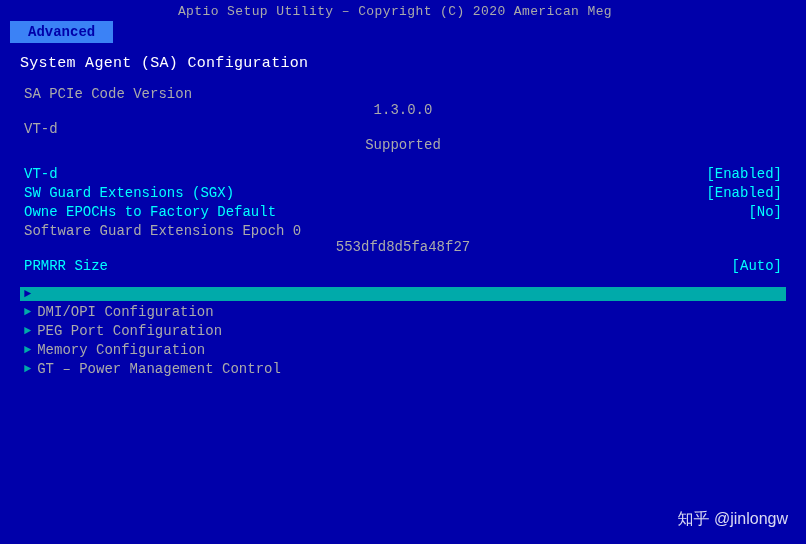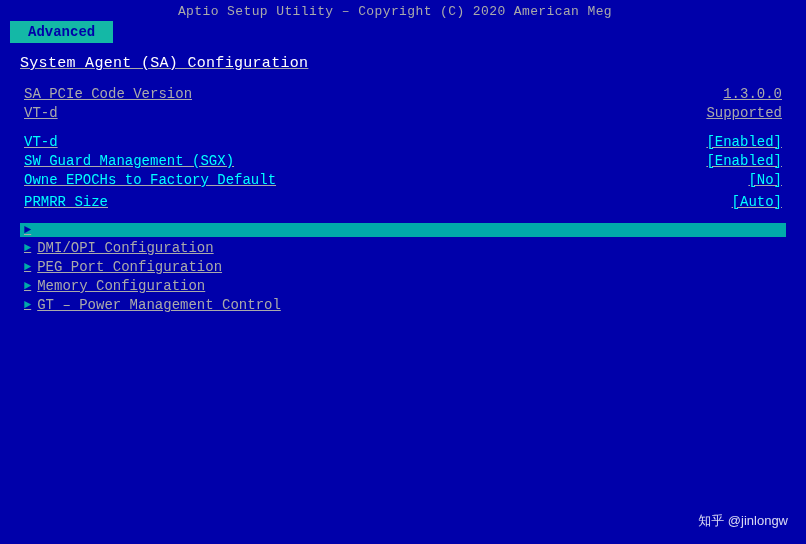--- a/index.html
+++ b/index.html
@@ -33,55 +33,55 @@
       padding: 0 0 0 10px;
       display: flex;
       align-items: flex-end;
     }
     .tab {
       padding: 3px 18px;
       font-size: 14px;
       cursor: pointer;
     }
     .tab.active {
-      background: #14b8a6;
+      background: #3b82f6;
       color: #0000aa;
       font-weight: bold;
     }
     
     #content {
       background: #0000aa;
       padding: 12px 20px 8px 20px;
-      text-decoration: underline;
     }
     .section-title {
       color: #ffffff;
       font-size: 15px;
       margin-bottom: 14px;
       letter-spacing: 0.02em;
     }
     .config-row {
       display: flex;
       justify-content: space-between;
       margin-bottom: 3px;
       padding: 0 4px;
     }
     .config-row.info-row {
       color: #aaaaaa;
+      flex-direction: column;
     }
     .config-row.setting-row {
       color: #00ffff;
     }
     .label {
       flex: 0 0 auto;
       min-width: 320px;
     }
     .value {
       flex: 0 0 auto;
-      text-align: left;
+      text-align: center;
     }
     .spacer-row {
       height: 10px;
     }
     
     .submenu-item {
       display: flex;
       align-items: center;
       margin-bottom: 3px;
       padding: 0 4px;
@@ -99,21 +99,21 @@
     .submenu-item.highlighted .arrow {
       color: #0000aa;
     }
     
     #watermark {
       position: absolute;
       bottom: 14px;
       right: 18px;
       color: #ffffff;
       font-family: Arial, sans-serif;
-      font-size: 13px;
+      font-size: 16px;
       opacity: 0.85;
     }
   </style>
 </head>
 <body>
 
 <div id="screen">
 
   <div id="top-bar">
     <span>Aptio Setup Utility – Copyright (C) 2020 American Meg</span>
@@ -135,28 +135,30 @@
       <span class="value">Supported</span>
     </div>
 
     <div class="spacer-row"></div>
 
     <div class="config-row setting-row">
       <span class="label">VT-d</span>
       <span class="value">[Enabled]</span>
     </div>
     <div class="config-row setting-row">
-      <span class="label">SW Guard Management (SGX)</span>
+      <span class="label">SW Guard Extensions (SGX)</span>
       <span class="value">[Enabled]</span>
     </div>
     <div class="config-row setting-row">
       <span class="label">Owne EPOCHs to Factory Default</span>
       <span class="value">[No]</span>
     </div>
     <div class="config-row info-row">
+      <span class="label">Software Guard Extensions Epoch 0</span>
+      <span class="value">553dfd8d5fa48f27</span>
     </div>
     <div class="config-row setting-row">
       <span class="label">PRMRR Size</span>
       <span class="value">[Auto]</span>
     </div>
 
     <div class="spacer-row"></div>
 
     <div class="submenu-item highlighted">
       <span class="arrow">►</span>

